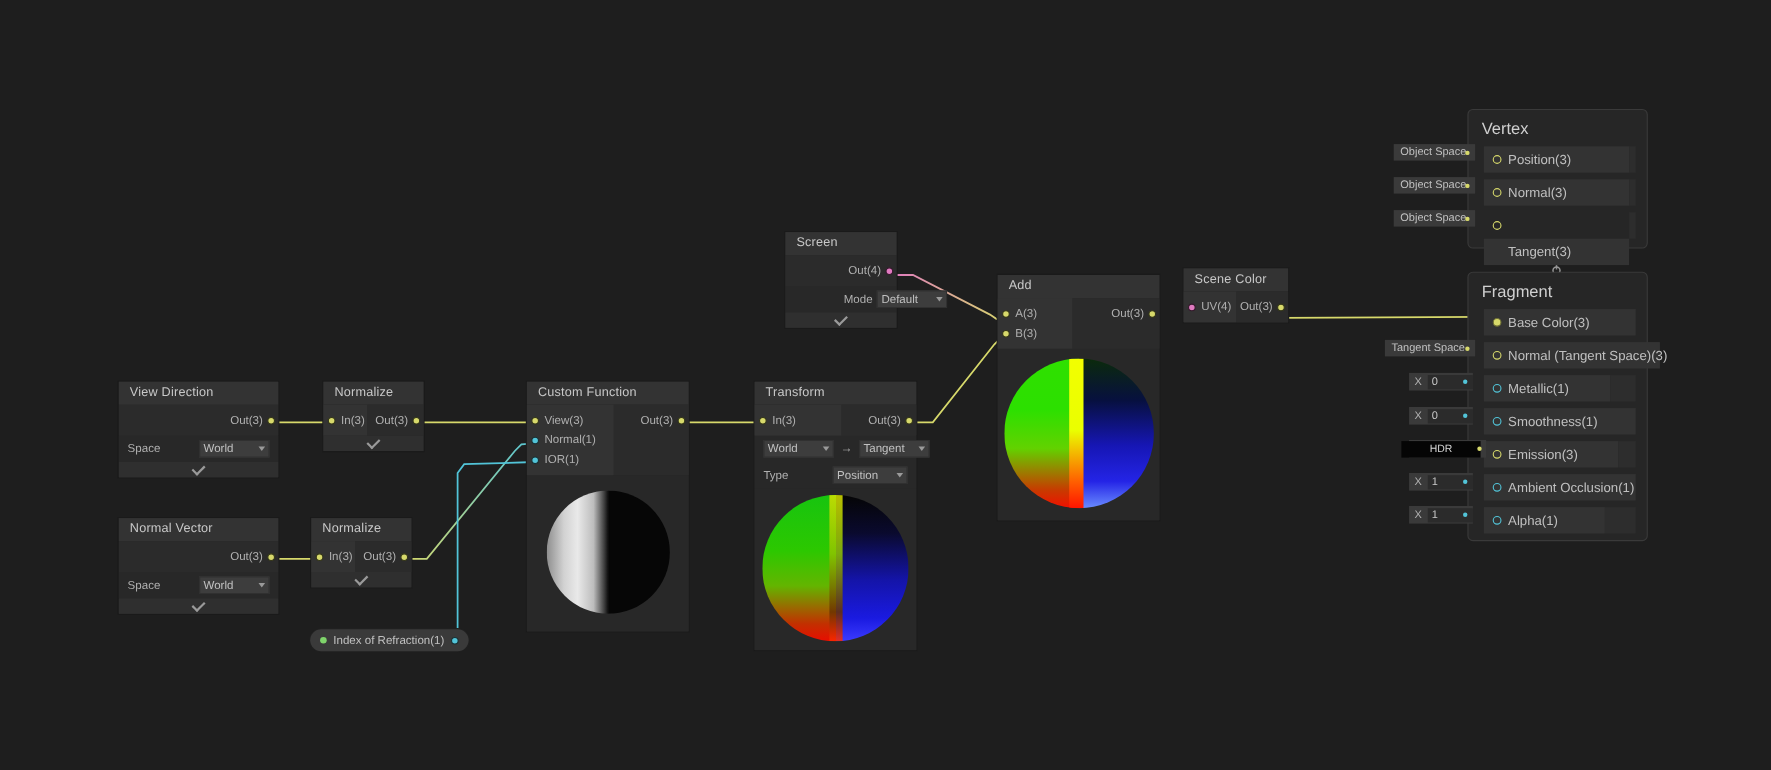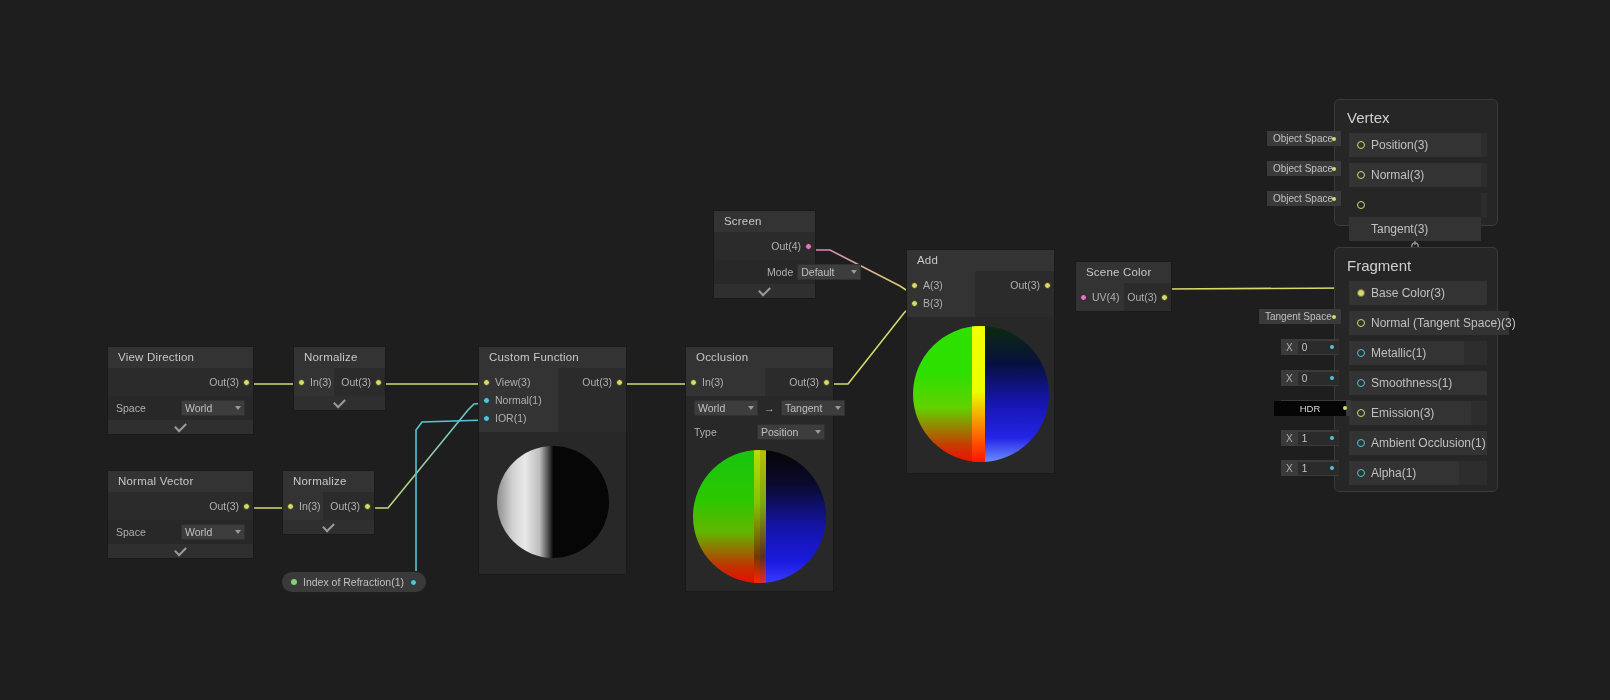--- a/index.html
+++ b/index.html
@@ -395,21 +395,21 @@
     </div>
     <div class="preview" style="height:128px;">
       <div class="sphere" style="width:112px;height:112px;">
         <div class="half" style="left:0;background:linear-gradient(to right,#8e8e8e 0%,#d2d2d2 28%,#e9e9e9 50%,#bdbdbd 76%,#3a3a3a 94%,#0b0b0b 100%);"></div>
         <div class="half" style="left:50%;background:#060606;"></div>
       </div>
     </div>
   </div>
 
   <div class="node" style="left:686px;top:347px;width:147px;">
-    <div class="node-title">Occlusion</div>
+    <div class="node-title">Transform</div>
     <div class="ports">
       <div class="ports-in" style="min-width:79px;">
         <div class="port in">
           <span class="dot y"></span>
           <span>In(3)</span>
         </div>
       </div>
       <div class="ports-out">
         <div class="port out">
           <span>Out(3)</span>
@@ -488,21 +488,21 @@
     </div>
     <div class="preview" style="height:142px;">
       <div class="sphere" style="width:136px;height:136px;">
         <div class="half" style="left:0;background:linear-gradient(to bottom,#2fe000 0%,#2ce000 34%,#62d200 60%,#c83a00 88%,#f01000 100%);"></div>
         <div class="half" style="left:50%;background:linear-gradient(to bottom,#0b2a0b 0%,#07103f 28%,#1616b4 58%,#2424e6 82%,#6a8cff 100%);"></div>
         <div style="position:absolute;left:44%;top:0;width:9%;height:100%;background:linear-gradient(to bottom,#f2ff00 0%,#eaff00 48%,#ff6000 82%,#ff1400 100%);"></div>
       </div>
     </div>
   </div>
 
-  <div class="node" style="left:1076px;top:262px;width:95px;">
+  <div class="node" style="left:1076px;top:244px;width:95px;">
     <div class="node-title">Scene Color</div>
     <div class="ports">
       <div class="ports-in" style="min-width:48px;">
         <div class="port in">
           <span class="dot m"></span>
           <span>UV(4)</span>
         </div>
       </div>
       <div class="ports-out">
         <div class="port out">

